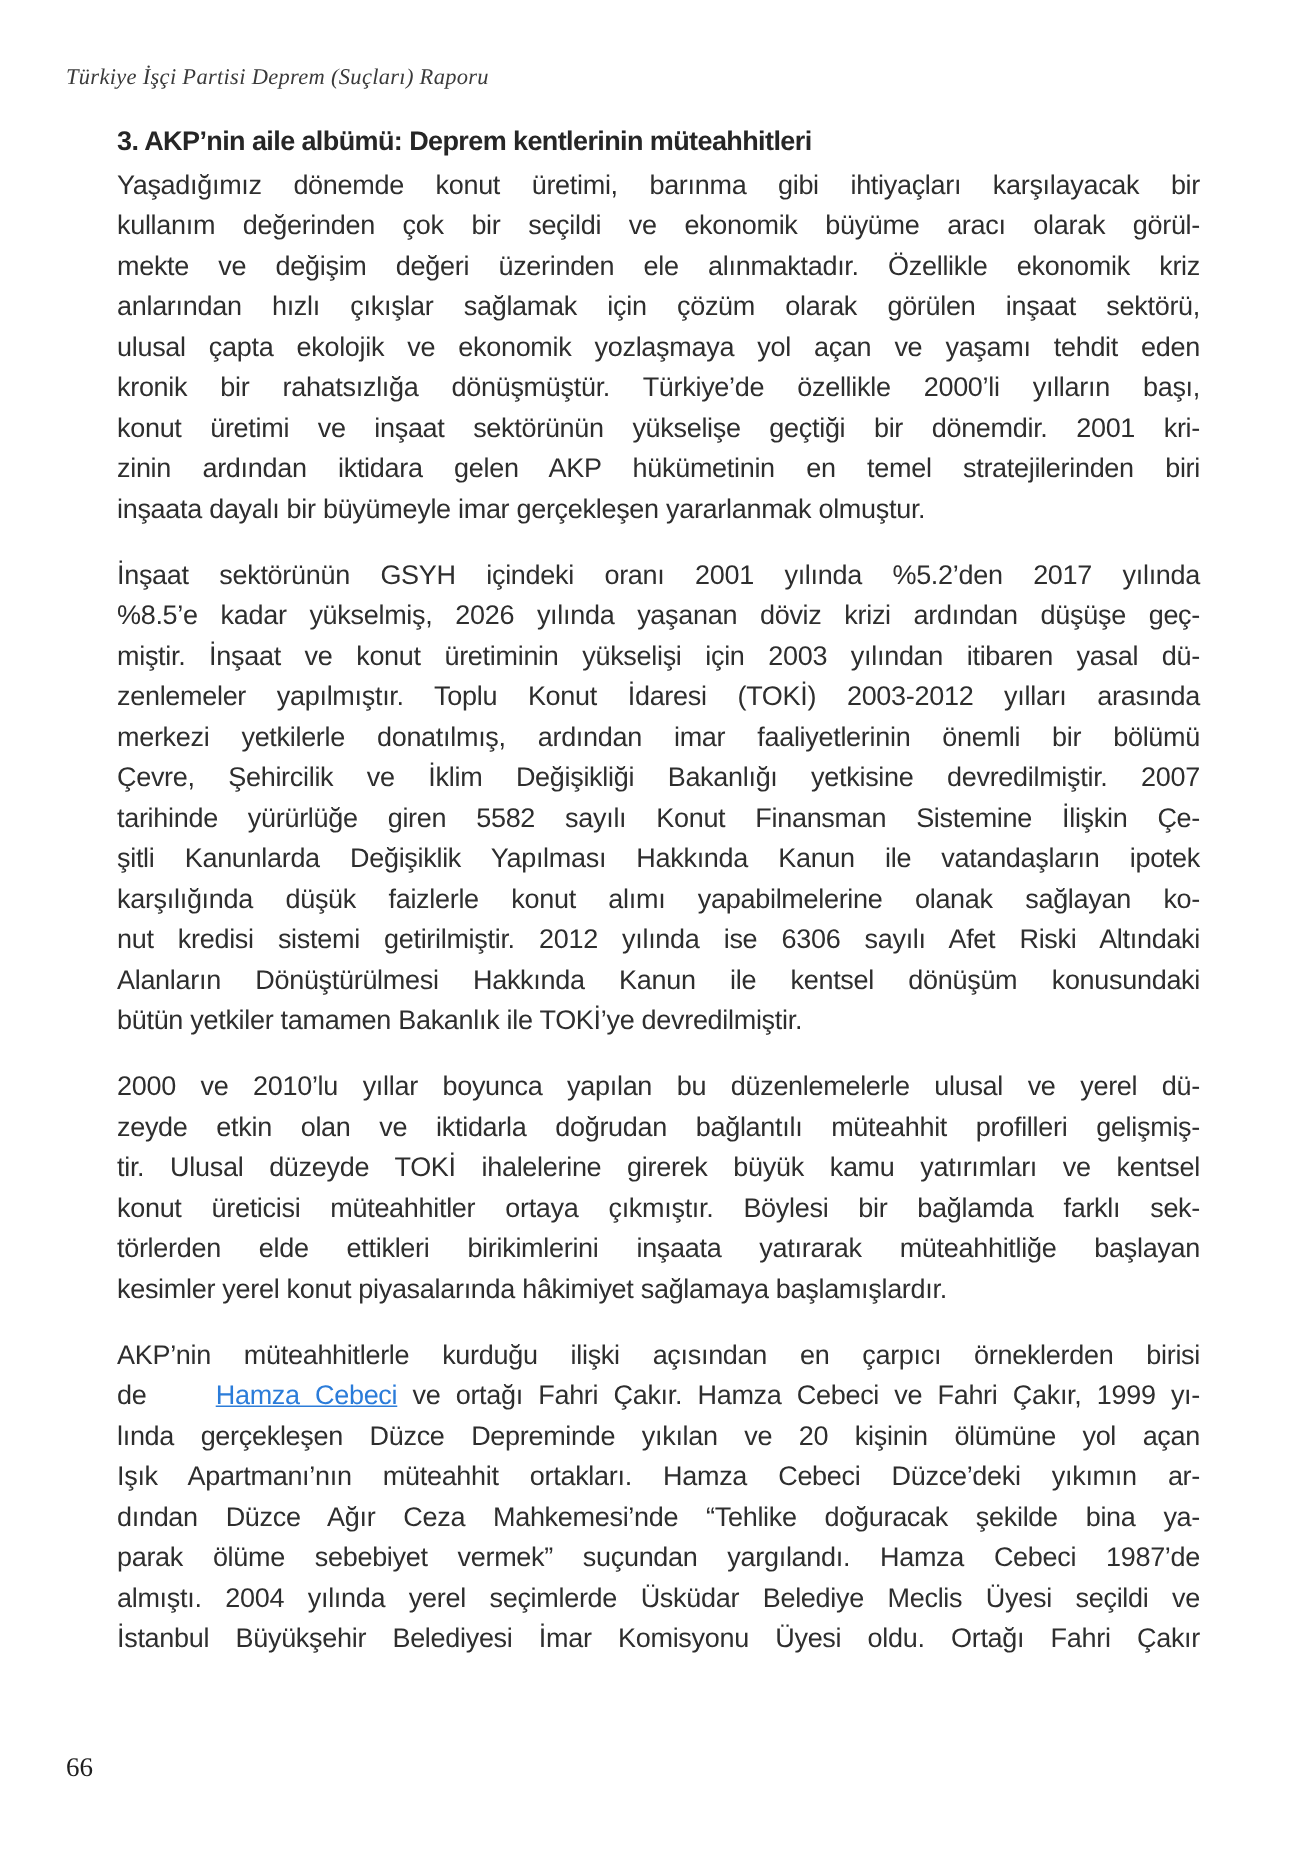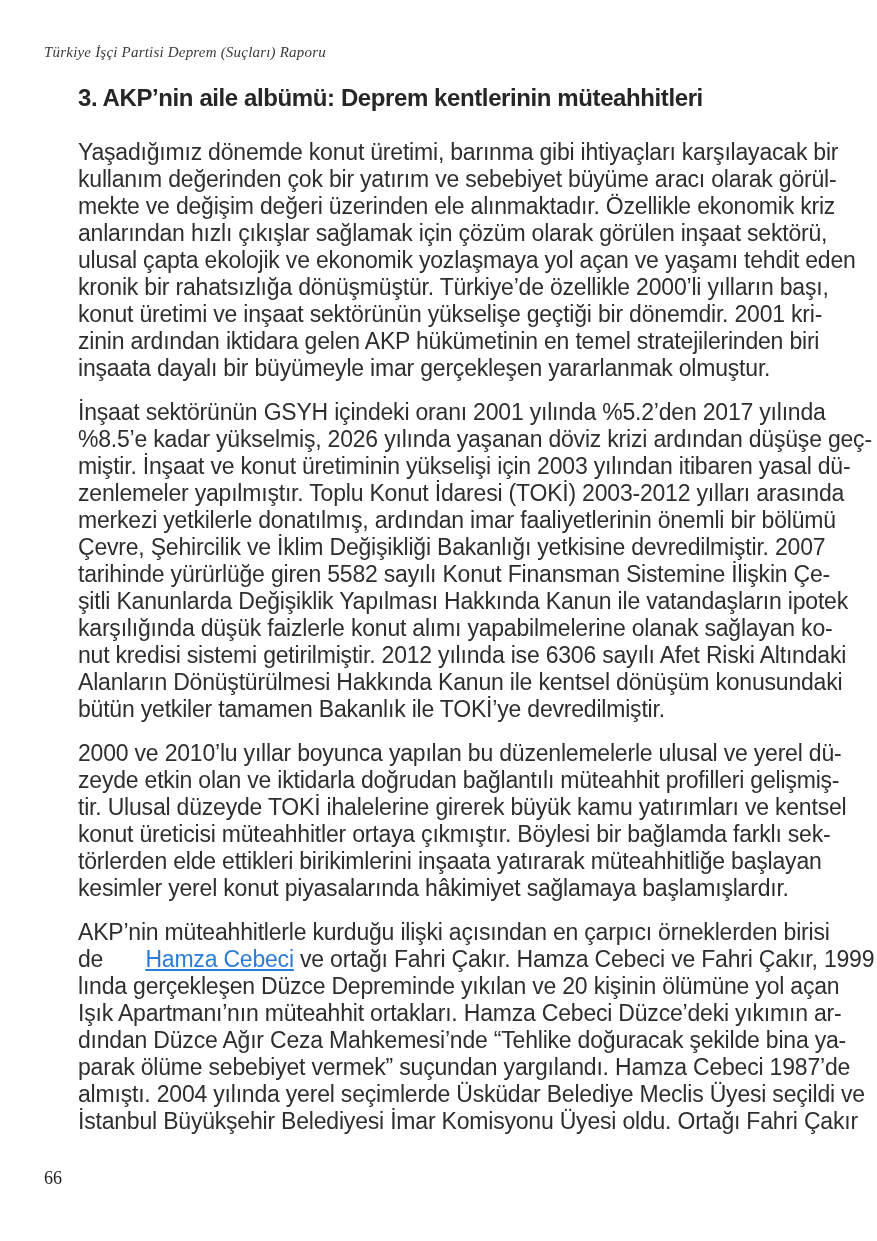--- a/index.html
+++ b/index.html
@@ -26,33 +26,33 @@
     letter-spacing: 0.2px;
   }
   .content {
     position: absolute;
     left: 78px;
     top: 84px;
     width: 722px;
     color: #2e2e2e;
   }
   .title {
-    margin: 0 0 27px 0;
-    font-size: 24px;
+    margin: 0 0 5px 0;
+    font-size: 18px;
     font-weight: bold;
     letter-spacing: -0.4px;
     color: #262626;
     white-space: nowrap;
   }
   .para {
     margin: 0 0 17px 0;
   }
   .para:last-child { margin-bottom: 0; }
   .line {
-    font-size: 23px;
+    font-size: 18px;
     line-height: 27px;
     letter-spacing: -0.2px;
     text-align: justify;
     text-align-last: justify;
     white-space: nowrap;
     color: #2e2e2e;
   }
   .line.lastline {
     text-align-last: left;
   }
@@ -77,21 +77,21 @@
 <div class="page">
 
   <div class="running-header">Türkiye İşçi Partisi Deprem (Suçları) Raporu</div>
 
   <div class="content">
 
     <h1 class="title">3. AKP’nin aile albümü: Deprem kentlerinin müteahhitleri</h1>
 
     <div class="para">
       <div class="line">Yaşadığımız dönemde konut üretimi, barınma gibi ihtiyaçları karşılayacak bir</div>
-      <div class="line">kullanım değerinden çok bir yatırım ve sebebiyet büyüme aracı olarak görül-</div>
+      <div class="line">kullanım değerinden çok bir seçildi ve ekonomik büyüme aracı olarak görül-</div>
       <div class="line">mekte ve değişim değeri üzerinden ele alınmaktadır. Özellikle ekonomik kriz</div>
       <div class="line">anlarından hızlı çıkışlar sağlamak için çözüm olarak görülen inşaat sektörü,</div>
       <div class="line">ulusal çapta ekolojik ve ekonomik yozlaşmaya yol açan ve yaşamı tehdit eden</div>
       <div class="line">kronik bir rahatsızlığa dönüşmüştür. Türkiye’de özellikle 2000’li yılların başı,</div>
       <div class="line">konut üretimi ve inşaat sektörünün yükselişe geçtiği bir dönemdir. 2001 kri-</div>
       <div class="line">zinin ardından iktidara gelen AKP hükümetinin en temel stratejilerinden biri</div>
       <div class="line lastline">inşaata dayalı bir büyümeyle imar gerçekleşen yararlanmak olmuştur.</div>
     </div>
 
     <div class="para">

